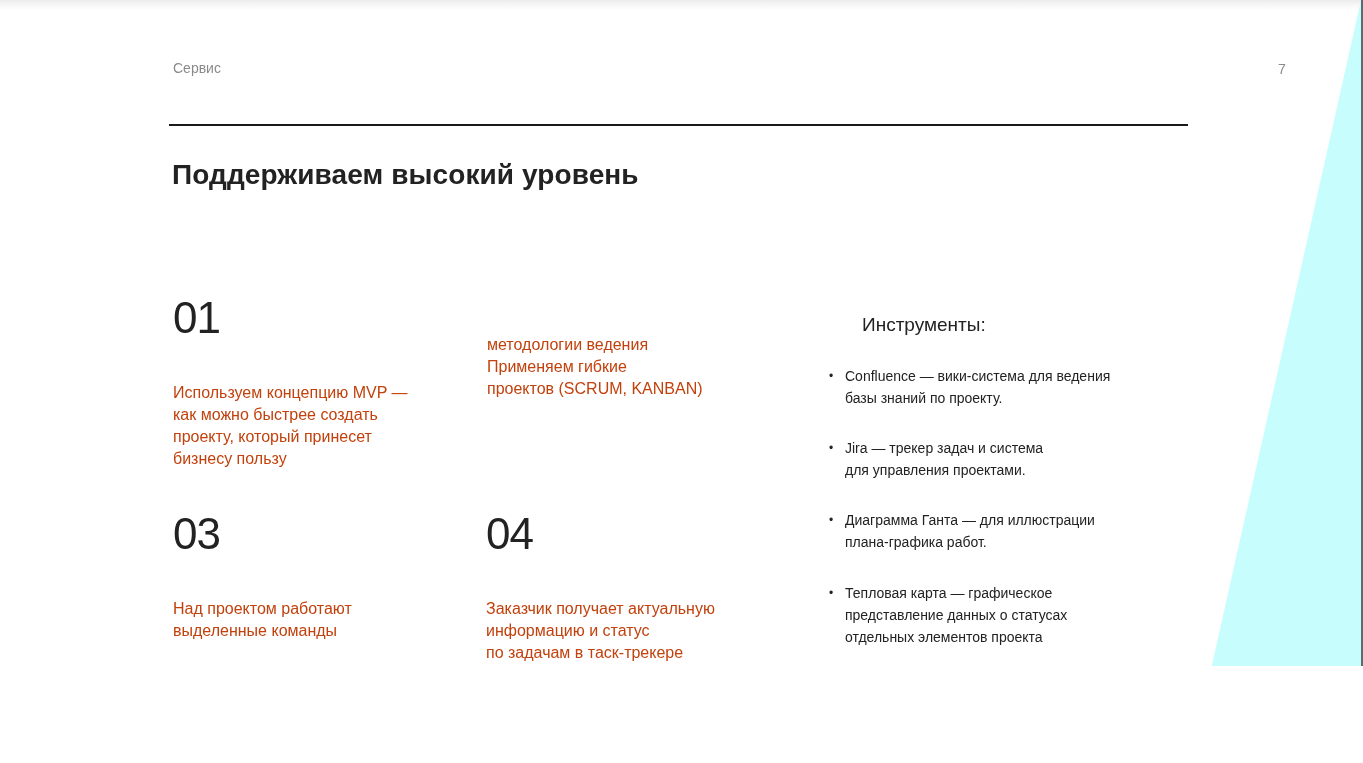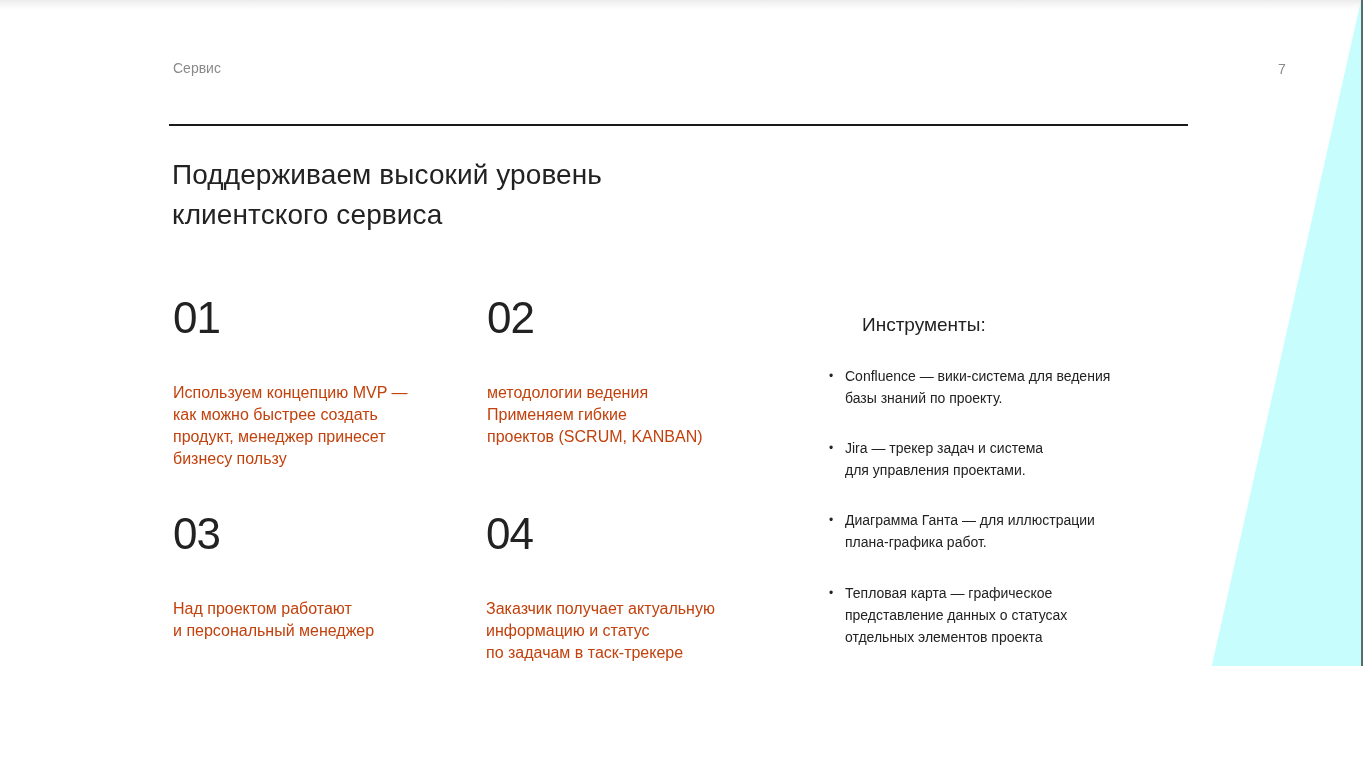--- a/index.html
+++ b/index.html
@@ -58,21 +58,21 @@
       width: 1019px;
       height: 2px;
       background: #1a1a1a;
     }
     .title {
       position: absolute;
       left: 172px;
       top: 155px;
       font-size: 28px;
       line-height: 40px;
-      font-weight: 400;
+      font-weight: 700;
       color: #222222;
       letter-spacing: 0.1px;
     }
     .title span { display: block; }
     .feature {
       position: absolute;
       width: 300px;
     }
     .feature .num {
       font-size: 44px;
@@ -142,47 +142,45 @@
   </svg>
   <div class="right-edge"></div>
 
   <div class="section-label">Сервис</div>
   <div class="page-number">7</div>
 
   <div class="divider"></div>
 
   <h1 class="title" style="margin:0;">
     <span>Поддерживаем высокий уровень</span>
-    <span>клиентского сервиса</span>
   </h1>
 
   <div class="feature f1">
     <div class="num">01</div>
     <div class="desc">
       <span>Используем концепцию MVP —</span>
       <span>как можно быстрее создать</span>
-      <span>продукт, менеджер принесет</span>
+      <span>проекту, который принесет</span>
       <span>бизнесу пользу</span>
     </div>
   </div>
 
   <div class="feature f2">
-    <div class="num">02</div>
     <div class="desc">
       <span>методологии ведения</span>
       <span>Применяем гибкие</span>
       <span>проектов (SCRUM, KANBAN)</span>
     </div>
   </div>
 
   <div class="feature f3">
     <div class="num">03</div>
     <div class="desc">
       <span>Над проектом работают</span>
-      <span>и персональный менеджер</span>
+      <span>выделенные команды</span>
     </div>
   </div>
 
   <div class="feature f4">
     <div class="num">04</div>
     <div class="desc">
       <span>Заказчик получает актуальную</span>
       <span>информацию и статус</span>
       <span>по задачам в таск-трекере</span>
     </div>

